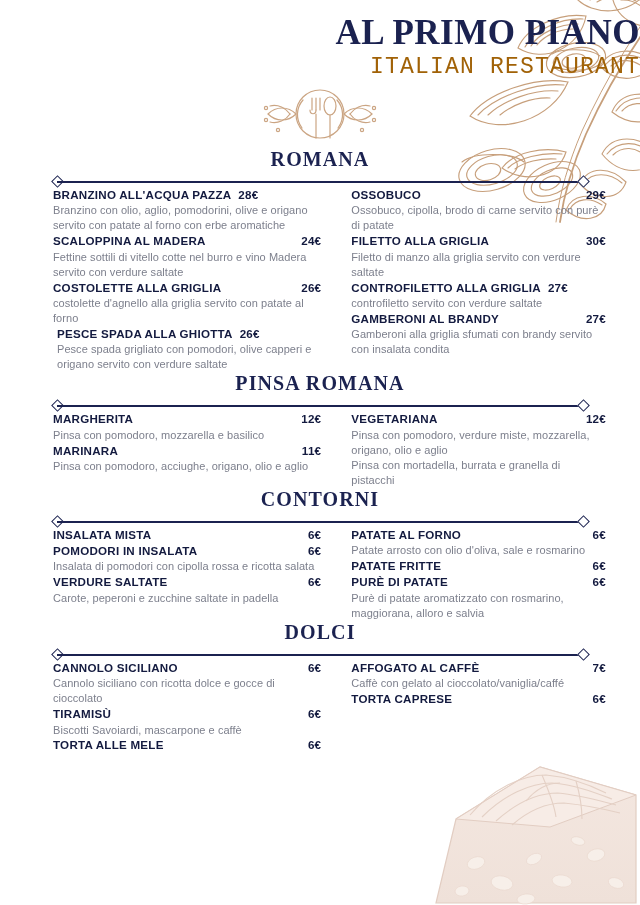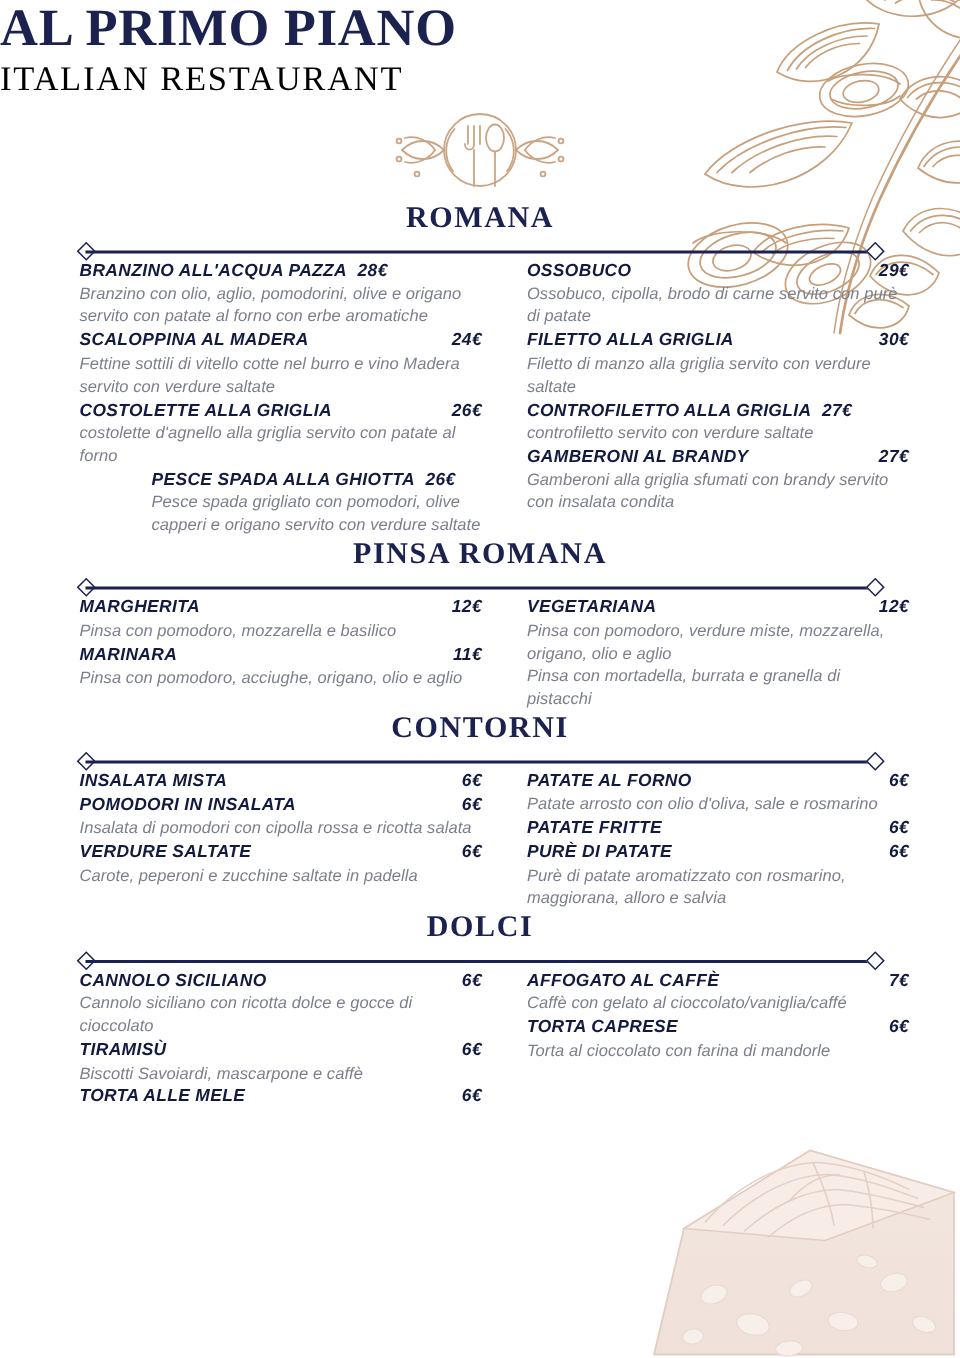--- a/index.html
+++ b/index.html
@@ -35,35 +35,36 @@
     width: 210px;
     height: 150px;
     pointer-events: none;
     z-index: 0;
   }
 
   
   .header {
     position: relative;
     z-index: 2;
-    text-align: left;
+    text-align: right;
+    padding-top: 14px;
   }
   .brand-title {
     font-family: "Liberation Serif", serif;
     font-weight: bold;
     font-size: 35px;
     letter-spacing: .5px;
     color: #1b2250;
     line-height: 1.08;
   }
   .brand-sub {
-    font-family: Liberation Serif, serif;
+    font-family: Liberation Mono, monospace;
     font-size: 23px;
     letter-spacing: 1.2px;
-    color: #000000;
+    color: #a16207;
     margin-top: 2px;
   }
   .emblem {
     margin: 6px auto 0;
     width: 124px;
     height: 62px;
     display: block;
   }
 
   
@@ -100,21 +101,20 @@
     transform: rotate(45deg);
   }
   .rule .dia.l { left: 0px; }
   .rule .dia.r { right: 0px; }
 
   .cols {
     display: flex;
     align-items: flex-start;
     padding: 0 34px 0 53px;
     gap: 16px;
-    font-style: italic;
   }
   .col { width: 50%; }
   .col.right { padding-left: 14px; }
 
   .item { margin-bottom: 0px; }
 
   .item-head {
     display: flex;
     align-items: baseline;
     font-weight: bold;
@@ -128,21 +128,21 @@
   .item-head .pr { white-space: nowrap; }
   .item-head.tight .sp { flex: 0 0 7px; }
 
   .item-desc {
     font-size: 11px;
     color: #7c7f8c;
     line-height: 1.36;
     letter-spacing: .05px;
   }
 
-  .indent { padding-left: 4px; margin-left: 44px; }
+  .indent { padding-left: 4px; }
 </style>
 </head>
 <body>
 
 <svg class="deco-olive" viewBox="0 0 230 240" xmlns="http://www.w3.org/2000/svg" aria-hidden="true">
   <g fill="none" stroke="#c49a74" stroke-width="1.15" stroke-linecap="round">
 
     <path d="M232 8 C200 48 170 95 146 148 C132 180 124 208 120 236" stroke-width="1.8"></path>
     <path d="M226 4 C196 44 166 92 142 145 C128 178 120 206 116 236" stroke-width="1"></path>
 
@@ -519,18 +519,17 @@
               <span class="pr">7€</span>
             </div>
             <div class="item-desc">Caffè con gelato al cioccolato/vaniglia/caffé</div>
           </div>
           <div class="item">
             <div class="item-head">
               <span class="nm">TORTA CAPRESE</span>
               <span class="sp"></span>
               <span class="pr">6€</span>
             </div>
-            <div class="item-desc">Torta al cioccolato con farina di mandorle</div>
           </div>
         </div>
       </div>
     </div>
   </div>
 
 </body></html>

